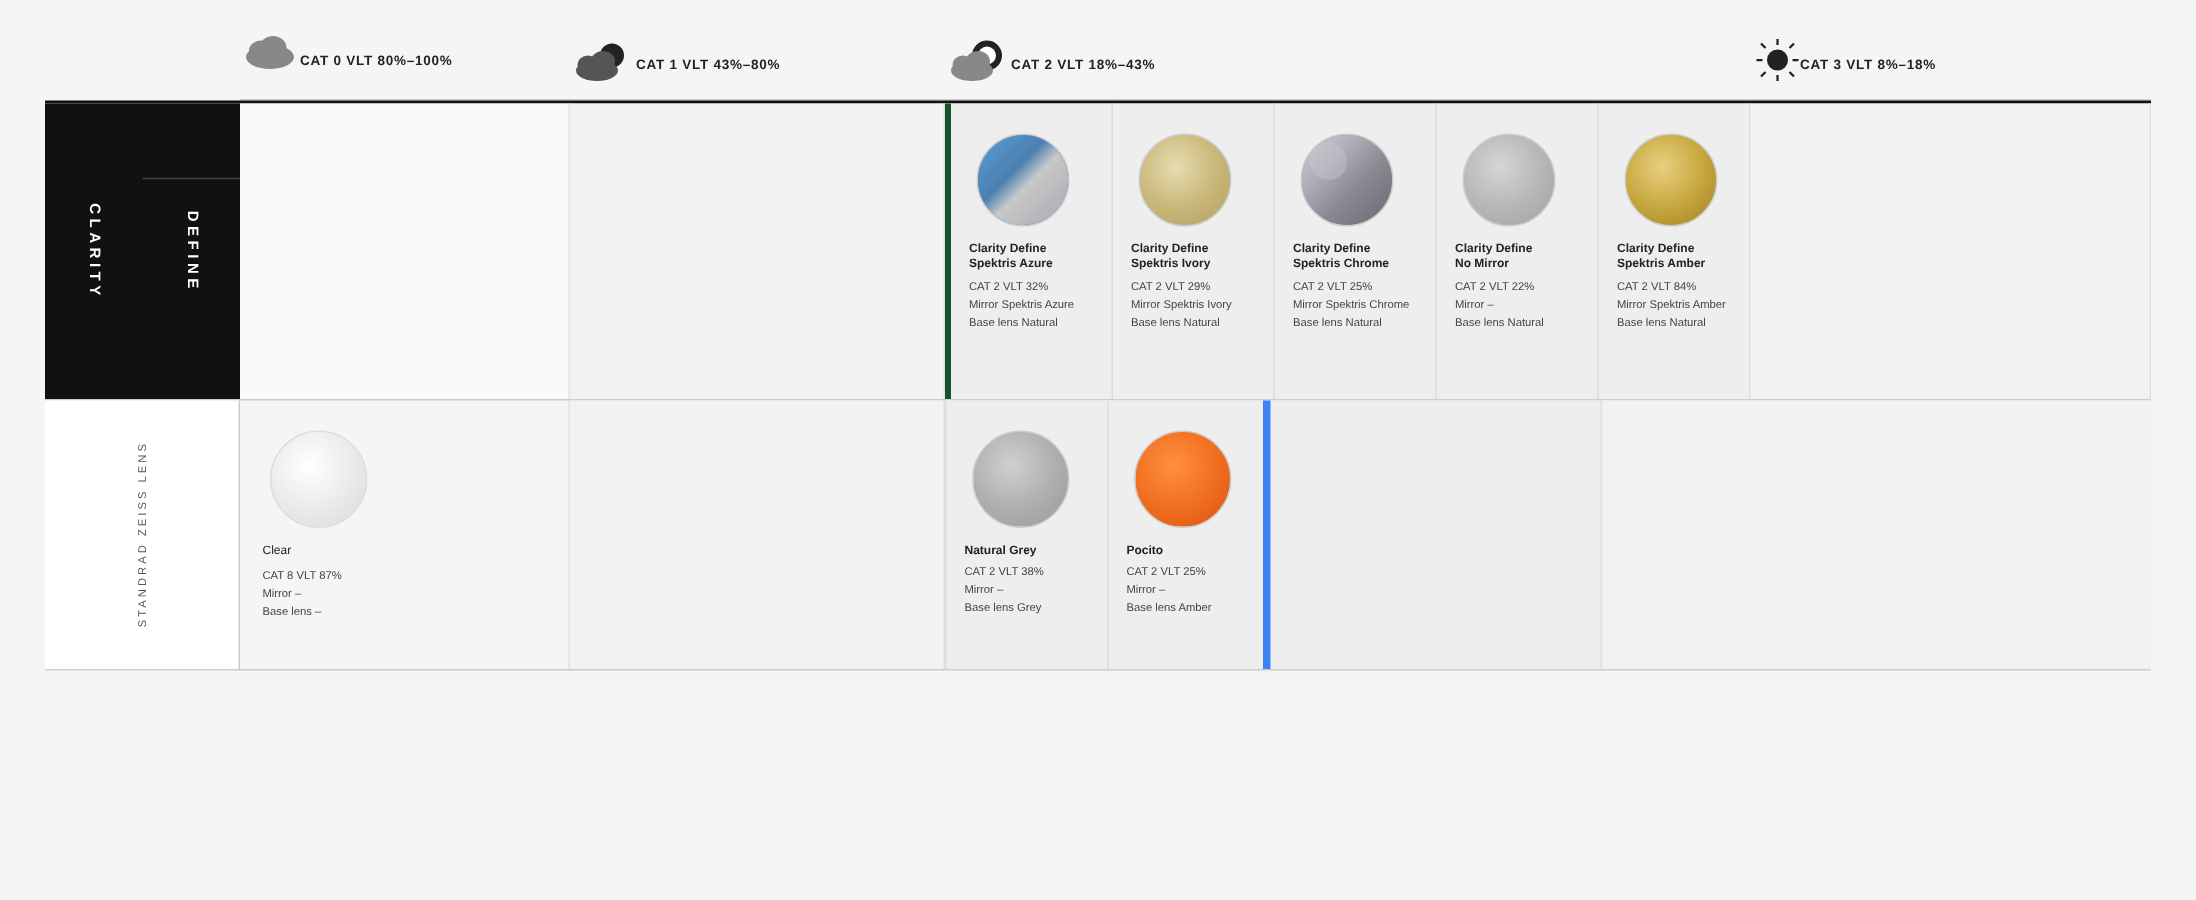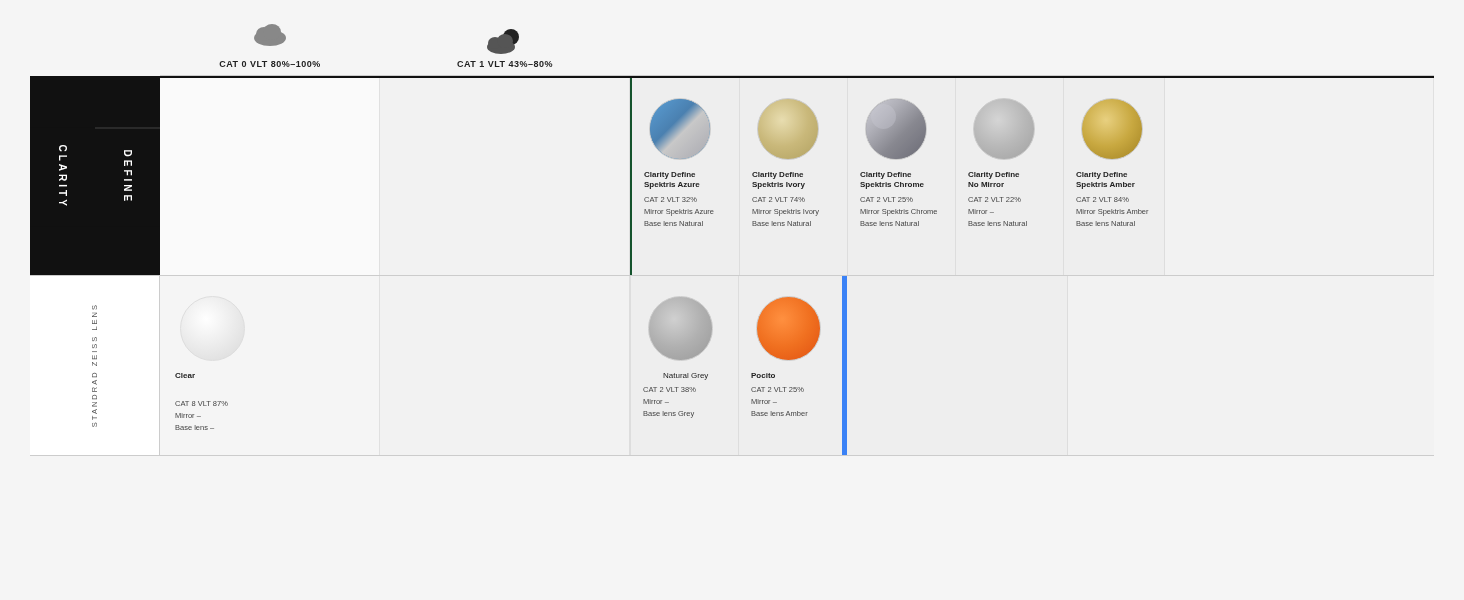--- a/index.html
+++ b/index.html
@@ -21,21 +21,21 @@
     .header-row {
       display: flex;
       align-items: flex-end;
       padding-bottom: 6px;
       border-bottom: 1px solid #ccc;
       margin-left: 130px;
     }
 
     .cat-col {
       display: flex;
-      flex-direction: column;
+      flex-direction: row;
       align-items: center;
     }
 
     .cat-col-0 { width: 220px; }
     .cat-col-1 { width: 250px; }
     .cat-col-2 { width: 540px; }
     .cat-col-3 { width: 220px; }
 
     .cat-label {
       font-size: 9px;
@@ -211,59 +211,87 @@
         <svg width="44" height="30" viewBox="0 0 44 30">
           <circle cx="28" cy="12" r="8" fill="#222"></circle>
           <ellipse cx="18" cy="22" rx="14" ry="7" fill="#555"></ellipse>
           <ellipse cx="12" cy="18" rx="7" ry="6" fill="#555"></ellipse>
           <ellipse cx="22" cy="16" rx="8" ry="7" fill="#555"></ellipse>
         </svg>
       </div>
       <span class="cat-label">CAT 1  VLT 43%–80%</span>
     </div>
 
-
+    <div class="cat-col cat-col-2">
+      <div>
+        <svg width="44" height="30" viewBox="0 0 44 30">
+          <circle cx="28" cy="12" r="10" fill="#222"></circle>
+          <circle cx="28" cy="12" r="6" fill="#fff"></circle>
+          <ellipse cx="18" cy="22" rx="14" ry="7" fill="#888"></ellipse>
+          <ellipse cx="12" cy="18" rx="7" ry="6" fill="#888"></ellipse>
+          <ellipse cx="22" cy="16" rx="8" ry="7" fill="#888"></ellipse>
+        </svg>
+      </div>
+      <span class="cat-label">CAT 2  VLT 18%–43%</span>
+    </div>
+
+    <div class="cat-col cat-col-3">
+      <div>
+        <svg width="30" height="30" viewBox="0 0 30 30">
+          <circle cx="15" cy="15" r="7" fill="#222"></circle>
+          <line x1="15" y1="1" x2="15" y2="5" stroke="#222" stroke-width="1.5"></line>
+          <line x1="15" y1="25" x2="15" y2="29" stroke="#222" stroke-width="1.5"></line>
+          <line x1="1" y1="15" x2="5" y2="15" stroke="#222" stroke-width="1.5"></line>
+          <line x1="25" y1="15" x2="29" y2="15" stroke="#222" stroke-width="1.5"></line>
+          <line x1="4" y1="4" x2="7" y2="7" stroke="#222" stroke-width="1.5"></line>
+          <line x1="23" y1="23" x2="26" y2="26" stroke="#222" stroke-width="1.5"></line>
+          <line x1="26" y1="4" x2="23" y2="7" stroke="#222" stroke-width="1.5"></line>
+          <line x1="7" y1="23" x2="4" y2="26" stroke="#222" stroke-width="1.5"></line>
+        </svg>
+      </div>
+      <span class="cat-label">CAT 3  VLT 8%–18%</span>
+    </div>
   </div>
 
   <div class="main-content">
 
     <div class="section-row" style="border-top:2px solid #111; min-height:200px;">
 
       <div class="section-label" style="display:flex; flex-direction:column; align-items:center; justify-content:center; gap:0; padding:0;">
         <div style="writing-mode:vertical-rl; transform:rotate(180deg); font-size:10px; font-weight:bold; letter-spacing:3px; color:#fff; background:#111; width:100%; height:50%; display:flex; align-items:center; justify-content:center;">CLARITY</div>
         <div style="writing-mode:vertical-rl; transform:rotate(180deg); font-size:10px; font-weight:bold; letter-spacing:3px; color:#fff; background:#111; width:100%; height:50%; display:flex; align-items:center; justify-content:center; border-top:1px solid #444;">DEFINE</div>
       </div>
 
       <div class="section-content">
 
         <div class="lens-col lens-col-0" style="background:#fafafa;"></div>
 
         <div class="lens-col lens-col-1" style="background:#f2f2f2;"></div>
 
-        <div style="display:flex; background:#eeeeee; border-left:2px solid #14532d; border-right:1px solid #ddd;">
+        <div style="display:flex; background:#eeeeee; border-left:4px solid #14532d; border-right:1px solid #ddd;">
 
           <div style="padding:20px 12px; min-width:108px; border-right:1px solid #ddd;">
             <div class="lens-circle azure" style="width:62px; height:62px;">
               <div class="azure-inner"></div>
             </div>
             <div class="lens-name" style="white-space:pre-line; font-size:8px; font-weight:bold;">Clarity Define
 Spektris Azure</div>
             <div class="lens-detail">
               <span class="bold">CAT 2</span> <span>VLT 32%</span><br>
               <span>Mirror Spektris Azure</span><br>
               <span>Base lens Natural</span>
             </div>
           </div>
 
           <div style="padding:20px 12px; min-width:108px; border-right:1px solid #ddd;">
             <div class="lens-circle ivory" style="width:62px; height:62px;"></div>
             <div class="lens-name" style="white-space:pre-line; font-size:8px; font-weight:bold;">Clarity Define
 Spektris Ivory</div>
             <div class="lens-detail">
-              <span class="bold">CAT 2</span> <span>VLT 74%</span><br>
+              <span class="bold">CAT 2</span> <span>VLT 29%</span><br>
               <span>Mirror Spektris Ivory</span><br>
               <span>Base lens Natural</span>
             </div>
           </div>
 
           <div style="padding:20px 12px; min-width:108px; border-right:1px solid #ddd;">
             <div class="lens-circle chrome" style="width:62px; height:62px;">
               <div class="chrome-inner"></div>
             </div>
             <div class="lens-name" style="white-space:pre-line; font-size:8px; font-weight:bold;">Clarity Define
@@ -305,34 +333,34 @@
     <div class="section-row" style="min-height:180px;">
 
       <div style="width:130px; background:#fff; border-right:1px solid #ccc; display:flex; align-items:center; justify-content:center; flex-shrink:0;">
         <div style="writing-mode:vertical-rl; transform:rotate(180deg); font-size:7.5px; font-weight:normal; letter-spacing:2px; color:#555; text-transform:uppercase;">STANDRAD ZEISS LENS</div>
       </div>
 
       <div class="section-content">
 
         <div style="padding:20px 15px; width:220px; border-right:1px solid #e0e0e0;">
           <div class="lens-circle clear" style="width:65px; height:65px;"></div>
-          <div class="lens-name" style="font-size:8px; font-weight:bold; margin-bottom:17px;">Clear</div>
+          <div class="lens-name" style="font-size:8px; font-weight:normal; margin-bottom:6px;">Clear</div>
           <div class="lens-detail">
             <span class="bold">CAT 8</span> <span>VLT 87%</span><br>
             <span>Mirror –</span><br>
             <span>Base lens –</span>
           </div>
         </div>
 
         <div style="width:250px; background:#f2f2f2; border-right:1px solid #ddd;"></div>
 
         <div style="display:flex; background:#eeeeee; border-left:1px solid #ddd; border-right:1px solid #ddd;">
           <div style="padding:20px 12px; min-width:108px; border-right:1px solid #ddd;">
             <div class="lens-circle natural-grey" style="width:65px; height:65px;"></div>
-            <div class="lens-name" style="font-size:8px; font-weight:normal; margin-bottom:3px;margin-left:20px;">Natural Grey</div>
+            <div class="lens-name" style="font-size:8px; font-weight:bold; margin-bottom:3px;">Natural Grey</div>
             <div class="lens-detail">
               <span class="bold">CAT 2</span> <span>VLT 38%</span><br>
               <span>Mirror –</span><br>
               <span>Base lens Grey</span>
             </div>
           </div>
           <div style="padding:20px 12px; min-width:108px; border-right:5px solid #3b82f6;">
             <div class="lens-circle pocito" style="width:65px; height:65px;"></div>
             <div class="lens-name" style="font-size:8px; font-weight:bold; margin-bottom:3px;">Pocito</div>
             <div class="lens-detail">

